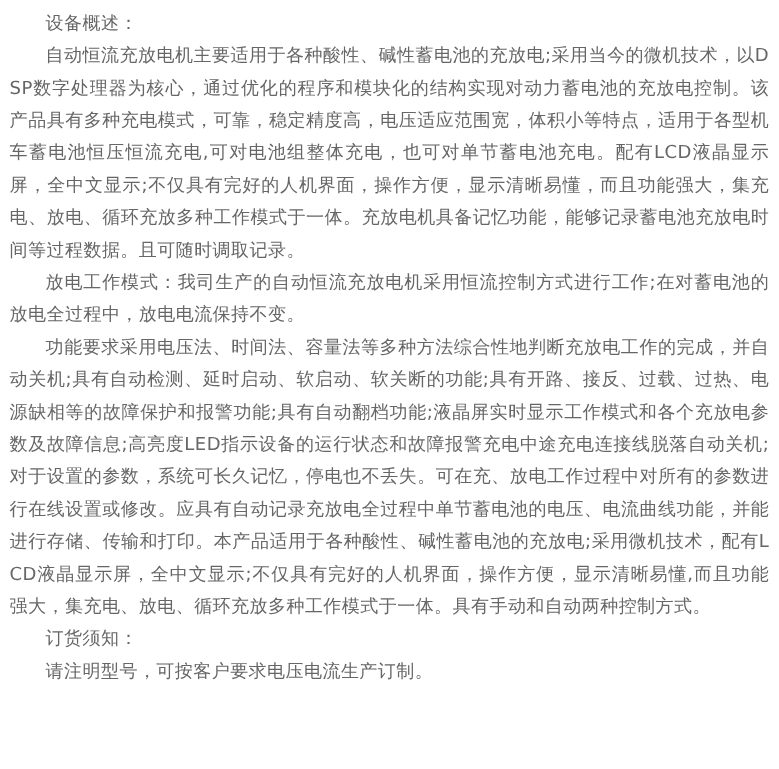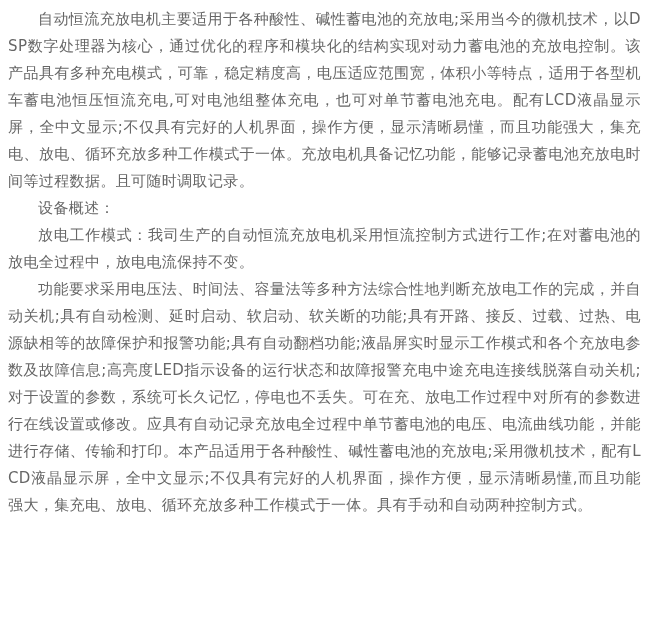--- a/index.html
+++ b/index.html
@@ -27,17 +27,19 @@
   .para {
     margin: 0;
     text-indent: 2em;
     word-break: break-all;
   }
 </style>
 </head>
 <body>
 
 <main class="doc">
+  <p class="para">设备概述：</p>
   <p class="para">自动恒流充放电机主要适用于各种酸性、碱性蓄电池的充放电;采用当今的微机技术，以DSP数字处理器为核心，通过优化的程序和模块化的结构实现对动力蓄电池的充放电控制。该产品具有多种充电模式，可靠，稳定精度高，电压适应范围宽，体积小等特点，适用于各型机车蓄电池恒压恒流充电,可对电池组整体充电，也可对单节蓄电池充电。配有LCD液晶显示屏，全中文显示;不仅具有完好的人机界面，操作方便，显示清晰易懂，而且功能强大，集充电、放电、循环充放多种工作模式于一体。充放电机具备记忆功能，能够记录蓄电池充放电时间等过程数据。且可随时调取记录。</p>
-  <p class="para">设备概述：</p>
   <p class="para">放电工作模式：我司生产的自动恒流充放电机采用恒流控制方式进行工作;在对蓄电池的放电全过程中，放电电流保持不变。</p>
   <p class="para">功能要求采用电压法、时间法、容量法等多种方法综合性地判断充放电工作的完成，并自动关机;具有自动检测、延时启动、软启动、软关断的功能;具有开路、接反、过载、过热、电源缺相等的故障保护和报警功能;具有自动翻档功能;液晶屏实时显示工作模式和各个充放电参数及故障信息;高亮度LED指示设备的运行状态和故障报警充电中途充电连接线脱落自动关机;对于设置的参数，系统可长久记忆，停电也不丢失。可在充、放电工作过程中对所有的参数进行在线设置或修改。应具有自动记录充放电全过程中单节蓄电池的电压、电流曲线功能，并能进行存储、传输和打印。本产品适用于各种酸性、碱性蓄电池的充放电;采用微机技术，配有LCD液晶显示屏，全中文显示;不仅具有完好的人机界面，操作方便，显示清晰易懂,而且功能强大，集充电、放电、循环充放多种工作模式于一体。具有手动和自动两种控制方式。</p>
+  <p class="para">订货须知：</p>
+  <p class="para">请注明型号，可按客户要求电压电流生产订制。</p>
 </main>
 
 </body></html>

